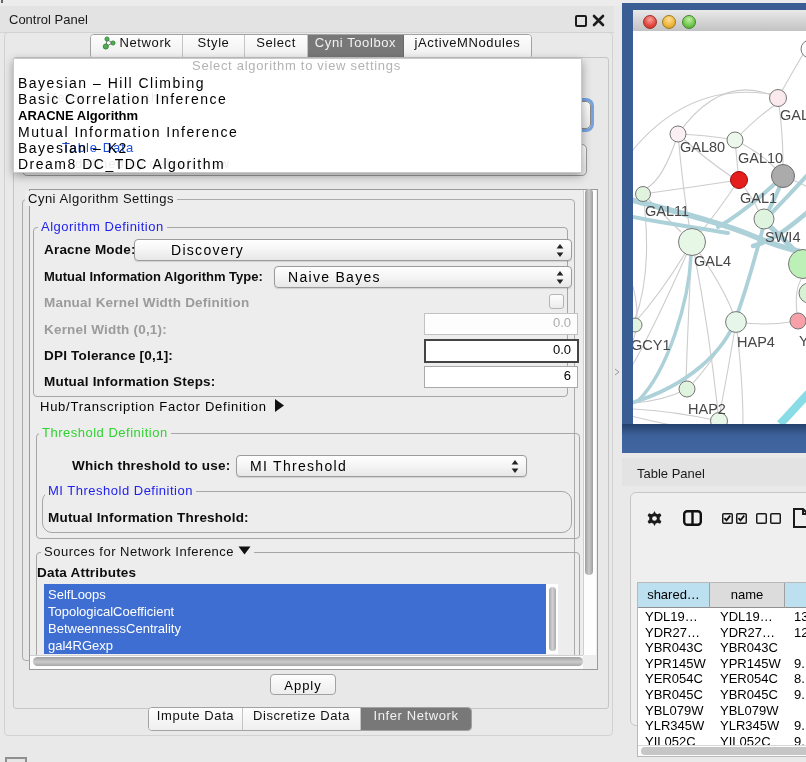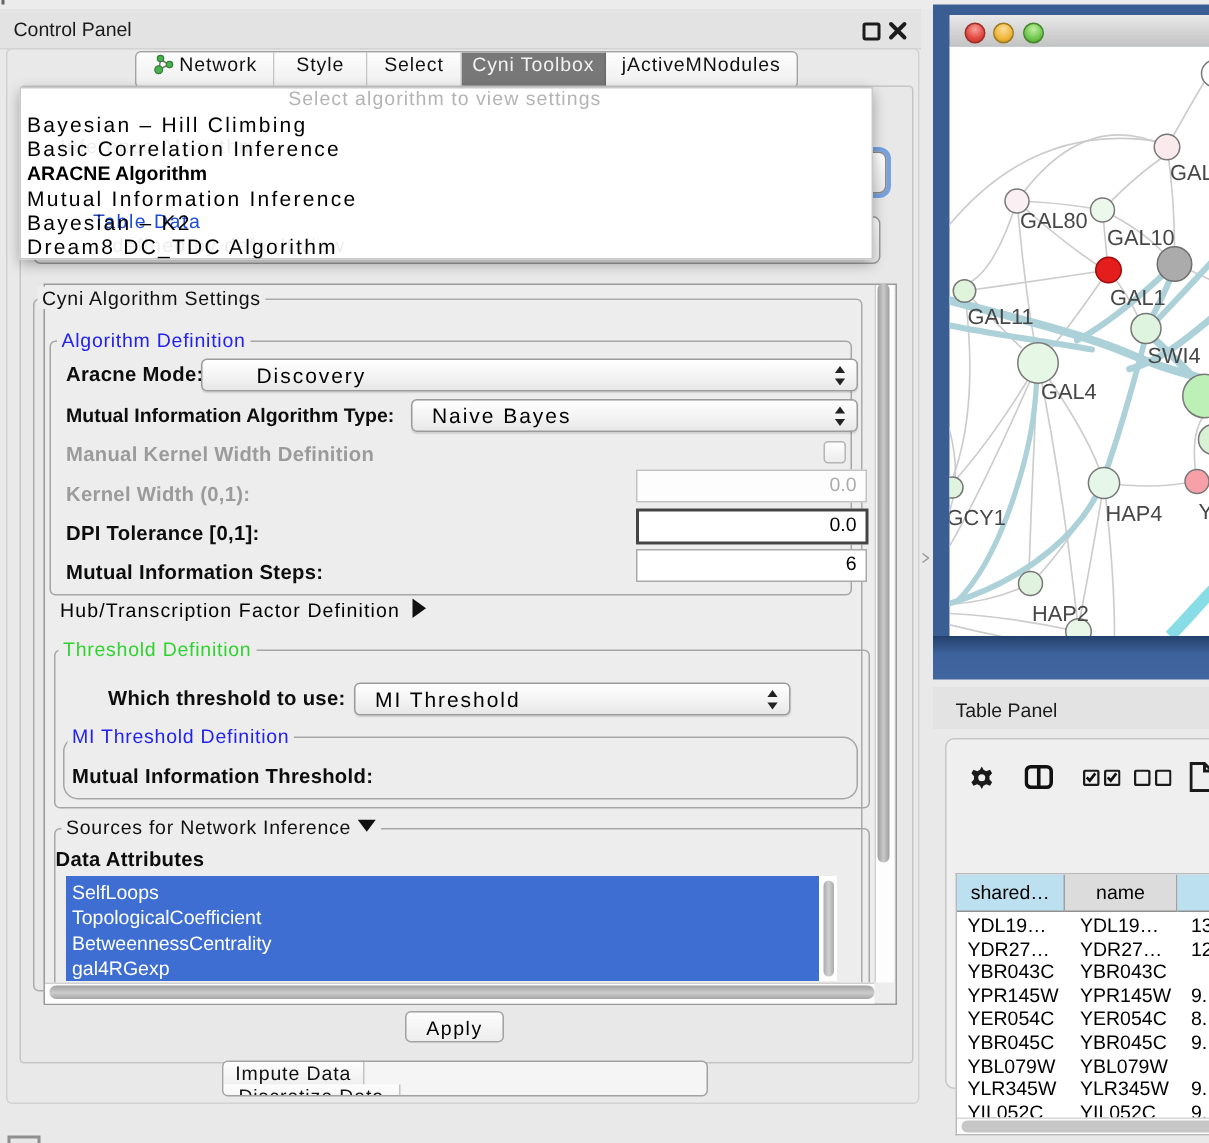--- a/index.html
+++ b/index.html
@@ -128,21 +128,21 @@
 <div class="abs" style="left:44px;top:584px;width:514px;height:70px;background:#fff;"></div>
 <div class="abs" style="left:44px;top:584px;width:502px;height:70px;background:#3E6ED1;"></div>
 <div class="abs" style="left:48px;top:586px;font:13px 'Liberation Sans',sans-serif;color:#fff;line-height:17px;">SelfLoops<br>TopologicalCoefficient<br>BetweennessCentrality<br>gal4RGexp</div>
 <div class="abs" style="left:549px;top:587px;width:7px;height:64px;border-radius:4px;background:linear-gradient(90deg,#ABABAB,#D0D0D0 50%,#ABABAB);"></div>
 
 <div class="abs" style="left:30px;top:655px;width:553px;height:13px;background:#FDFDFD;border-top:1px solid #D0D0D0;"></div>
 <div class="abs" style="left:33px;top:657px;width:550px;height:9px;border-radius:5px;background:linear-gradient(#A2A2A2,#CCCCCC 55%,#A6A6A6);"></div>
 
 <div class="abs" style="left:270px;top:674px;width:66px;height:21px;border:1px solid #A2A2A2;border-radius:4px;background:linear-gradient(#FDFDFD,#EDEDED);text-align:center;font:13px 'Liberation Sans',sans-serif;padding-top:3px;box-sizing:border-box;letter-spacing:1px;">Apply</div>
 
-<div class="seg" style="left:148px;top:707px;width:322px;height:22px;flex-direction:column;">
+<div class="seg" style="left:148px;top:707px;width:322px;height:22px;">
   <div class="s" style="width:93px;">Impute Data</div>
   <div class="s" style="width:117px;">Discretize Data</div>
   <div class="s sel" style="width:110px;">Infer Network</div>
 </div>
 
 <div class="abs" style="left:5px;top:757px;width:18px;height:12px;border:2px solid #8F8F8F;background:#E6E6E6;"></div>
 
 <div class="abs" style="left:622px;top:3px;width:184px;height:421px;background:#3A5E94;"></div>
 <div class="abs" style="left:622px;top:424px;width:184px;height:29px;background:linear-gradient(#24416C,#3D619B 40%,#4166A0);"></div>
 

